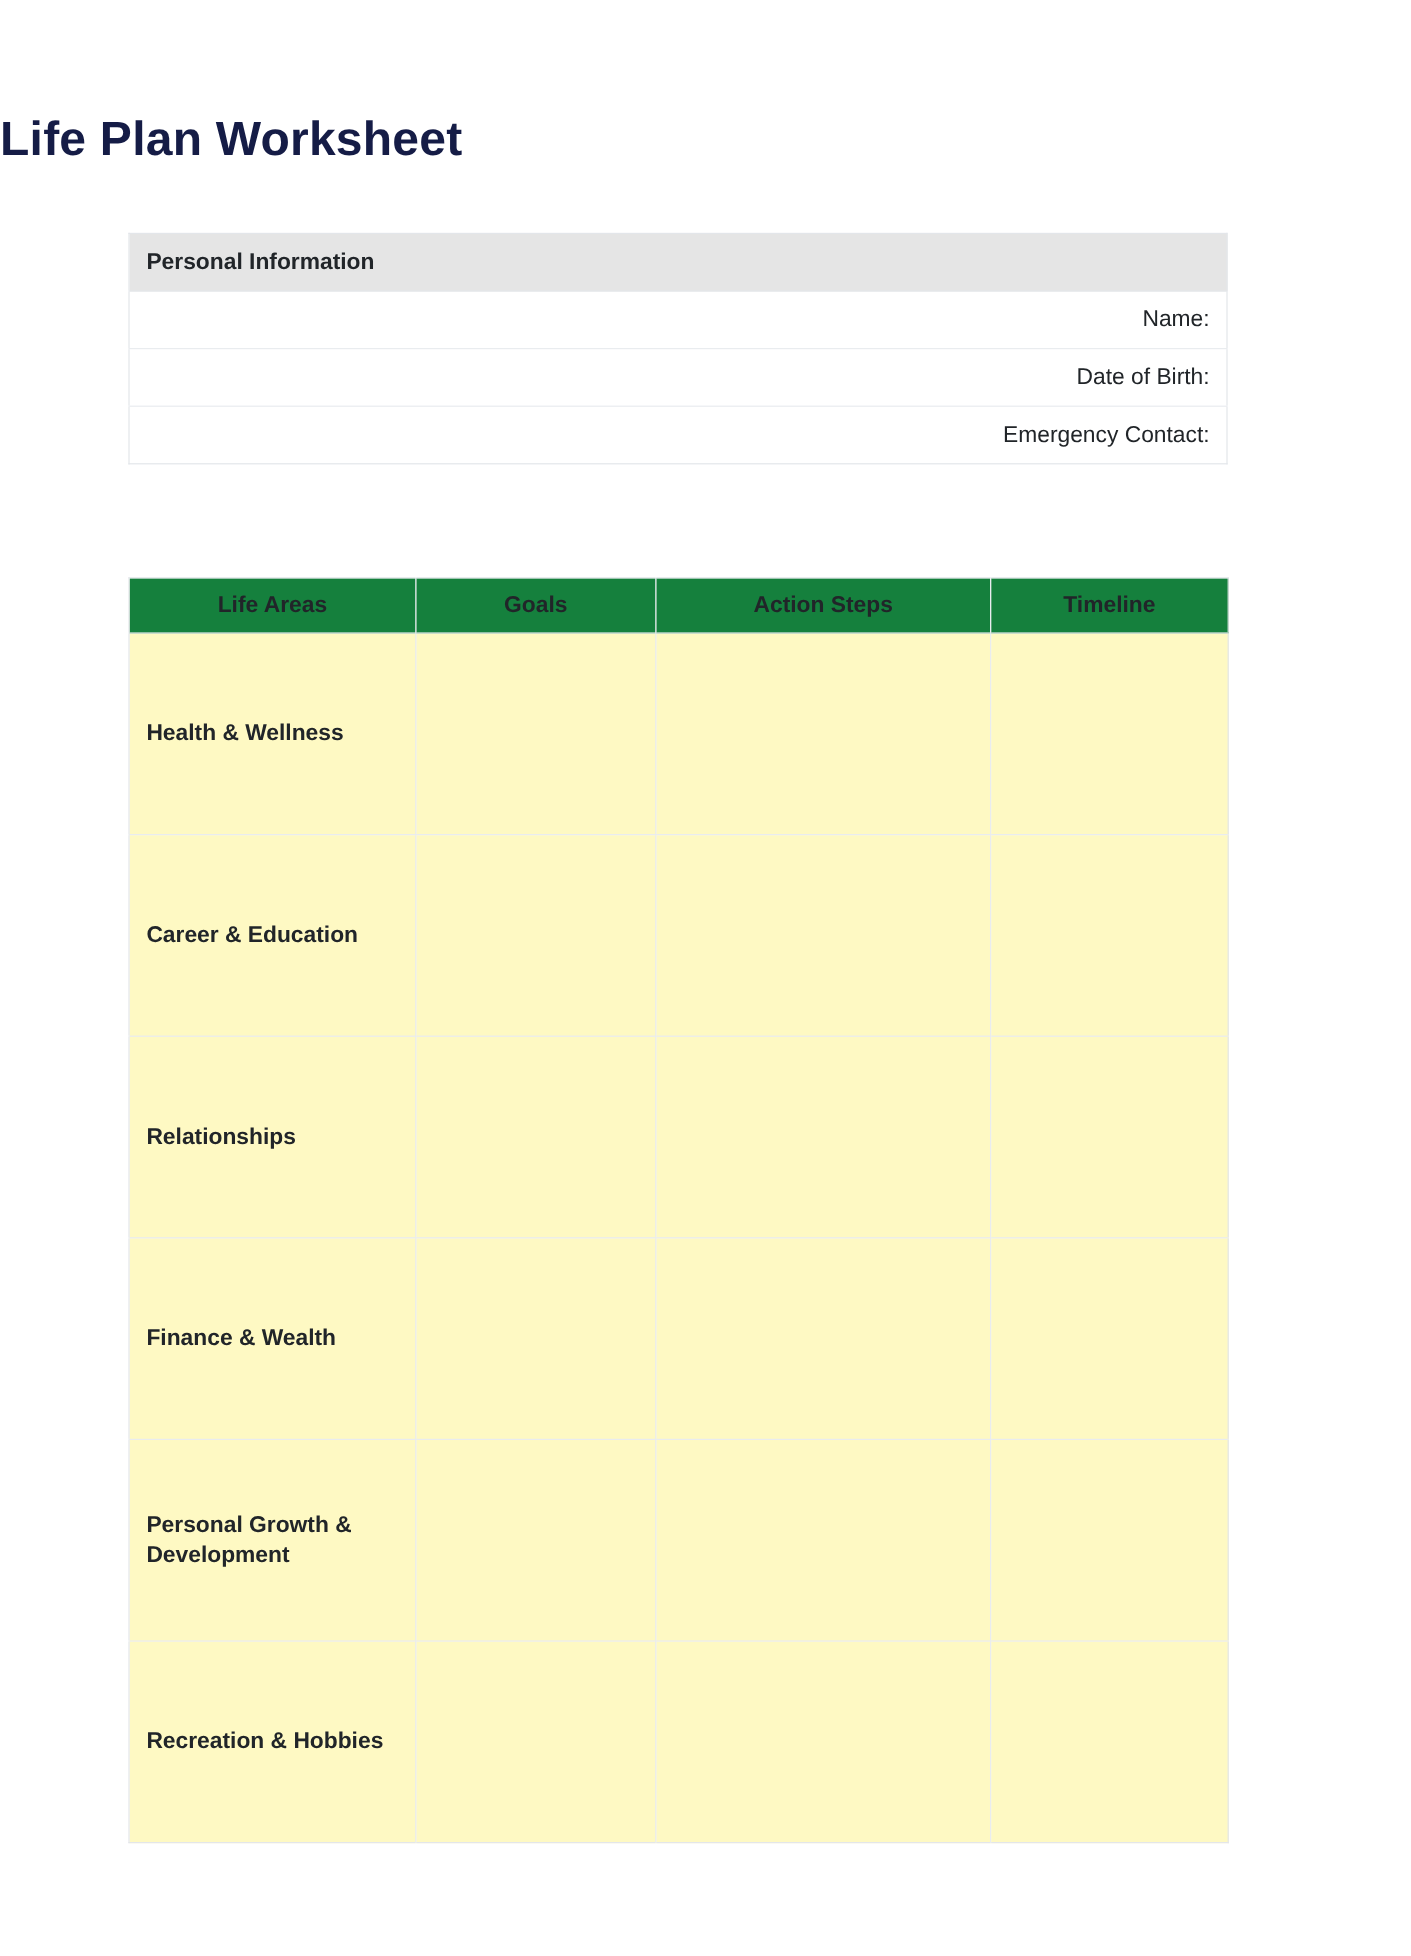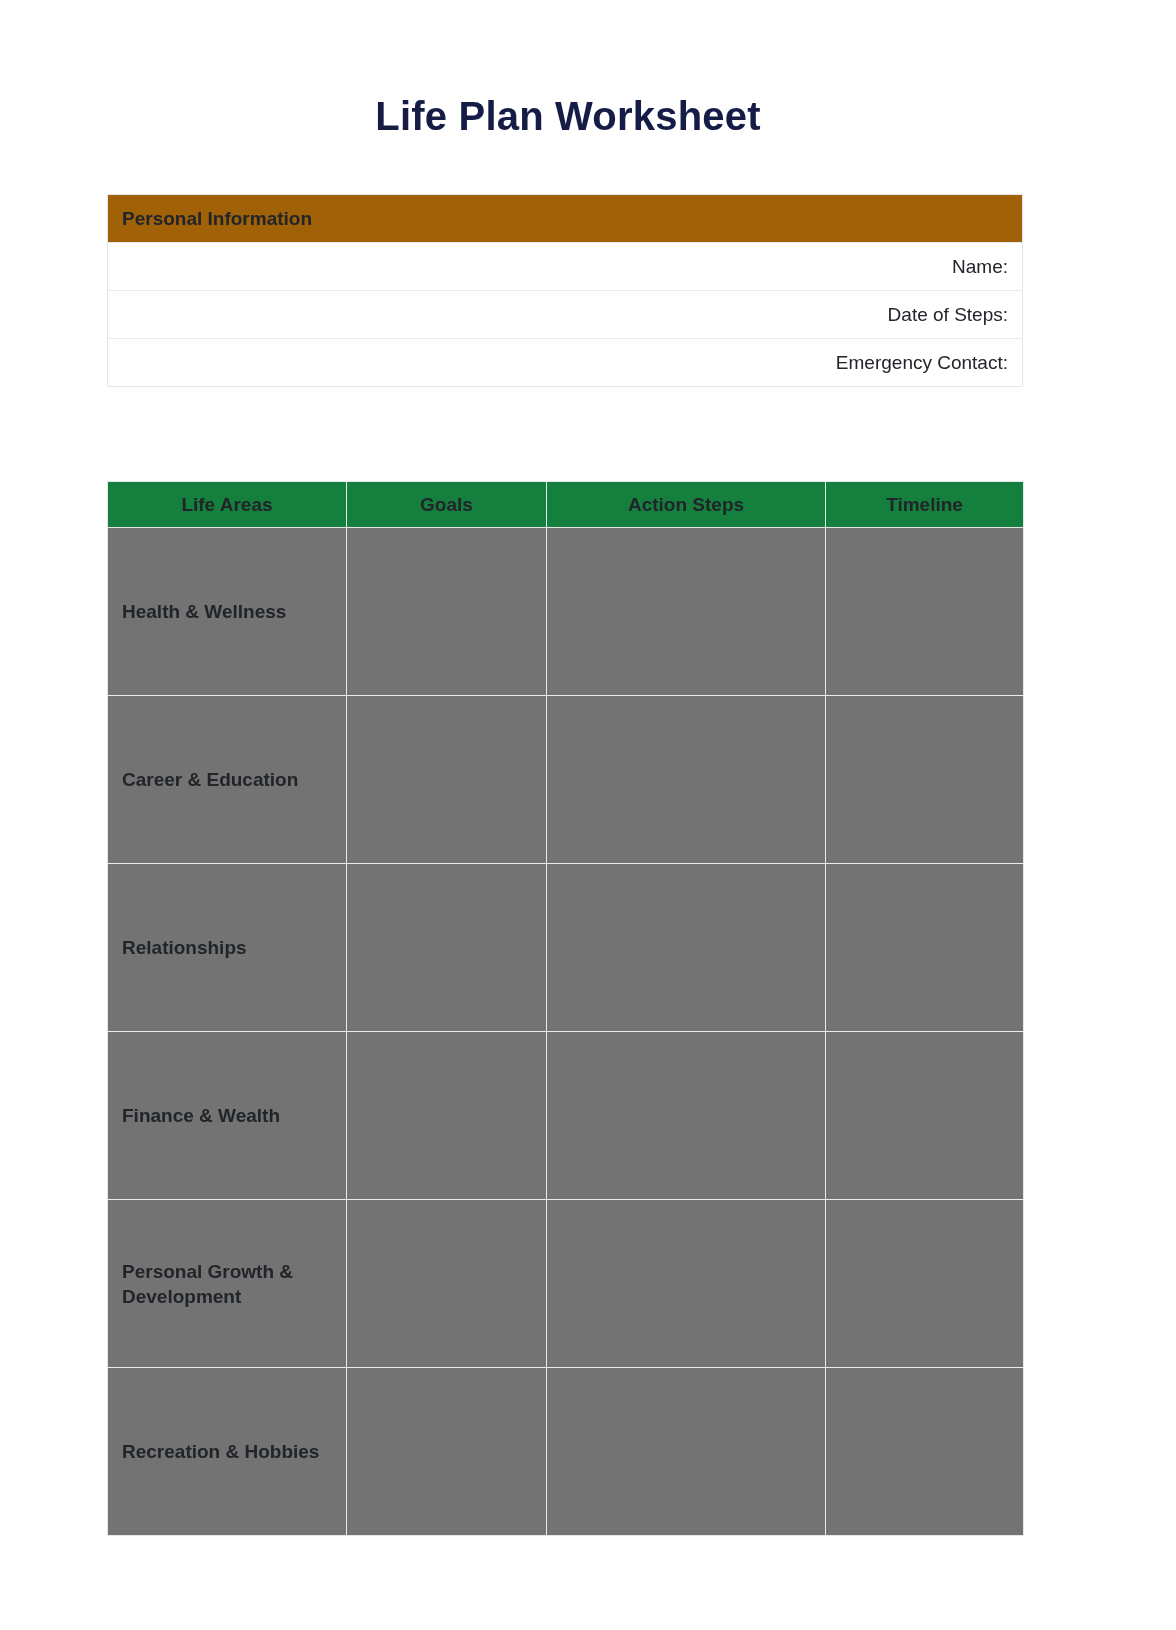--- a/index.html
+++ b/index.html
@@ -23,21 +23,21 @@
     background: #ffffff;
     overflow: hidden;
   }
 
   
   .doc-title {
     position: absolute;
     left: 0;
     top: 92px;
     width: 1136px;
-    text-align: center;
+    text-align: left;
     font-size: 40px;
     line-height: 48px;
     font-weight: bold;
     color: #151c46;
     letter-spacing: 0.2px;
   }
 
   
   .tbl {
     position: absolute;
@@ -59,21 +59,21 @@
   .tbl td:last-child, .tbl th:last-child { border-right: none; }
   .tbl tr:last-child td { border-bottom: none; margin-top: 19px; }
 
   
   #personal-table {
     left: 107px;
     top: 194px;
     width: 916px;
   }
   #personal-table .sec-head {
-    background: #a16207;
+    background: #e5e5e5;
     height: 48px;
     text-align: left;
     font-size: 19px;
     font-weight: bold;
     color: #212529;
     padding: 0 14px;
     border-bottom: 1px solid #e3e6ea;
   }
   #personal-table .field-row td {
     height: 48px;
@@ -94,21 +94,21 @@
     background: #15803d;
     height: 46px;
     font-size: 19px;
     font-weight: bold;
     color: #212529;
     text-align: center;
     border-bottom: 1px solid #e3e6ea;
   }
   #life-areas-table tbody td {
     height: 168px;
-    background: #737373;
+    background: #fef9c3;
   }
   #life-areas-table td.area-cell {
     font-size: 19px;
     font-weight: bold;
     color: #212529;
     text-align: left;
     padding: 0 14px;
     line-height: 25px;
   }
   #life-areas-table td.entry-cell {
@@ -130,21 +130,21 @@
 
   <table id="personal-table" class="tbl">
     <tbody>
       <tr>
         <td class="sec-head">Personal Information</td>
       </tr>
       <tr class="field-row">
         <td>Name:</td>
       </tr>
       <tr class="field-row">
-        <td>Date of Steps:</td>
+        <td>Date of Birth:</td>
       </tr>
       <tr class="field-row">
         <td>Emergency Contact:</td>
       </tr>
     </tbody>
   </table>
 
   <table id="life-areas-table" class="tbl">
     <colgroup>
       <col class="col-area">

